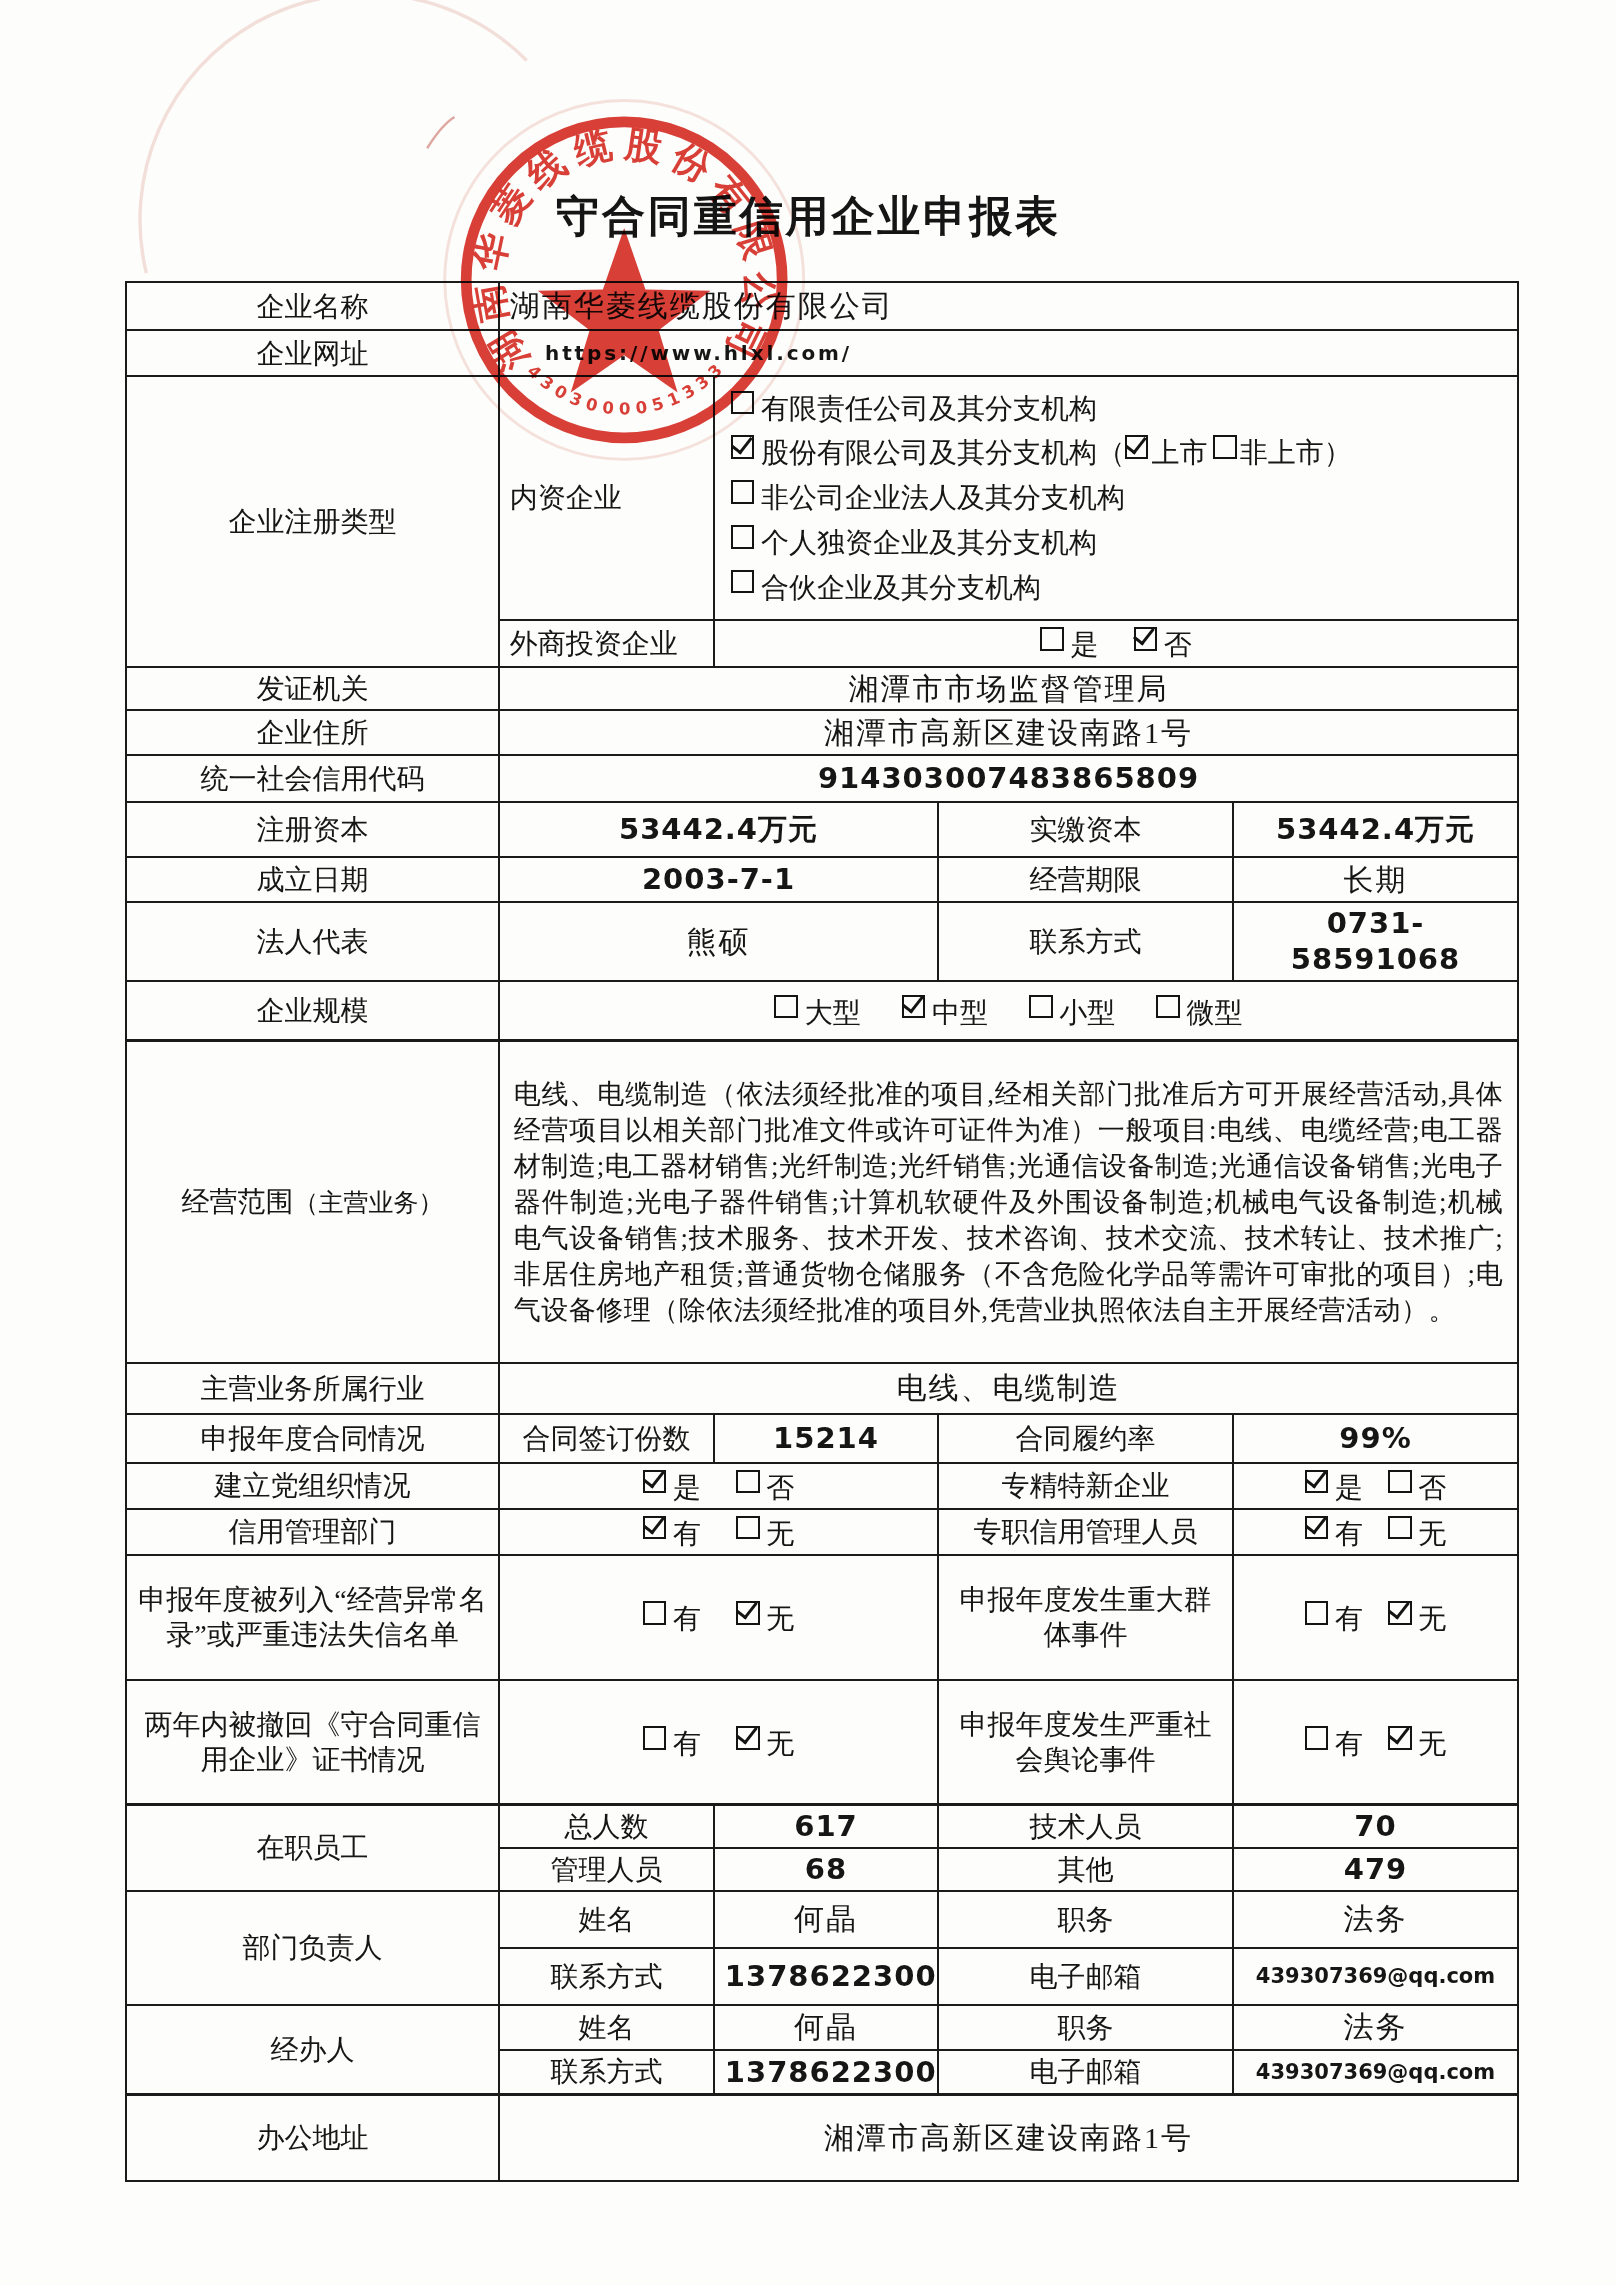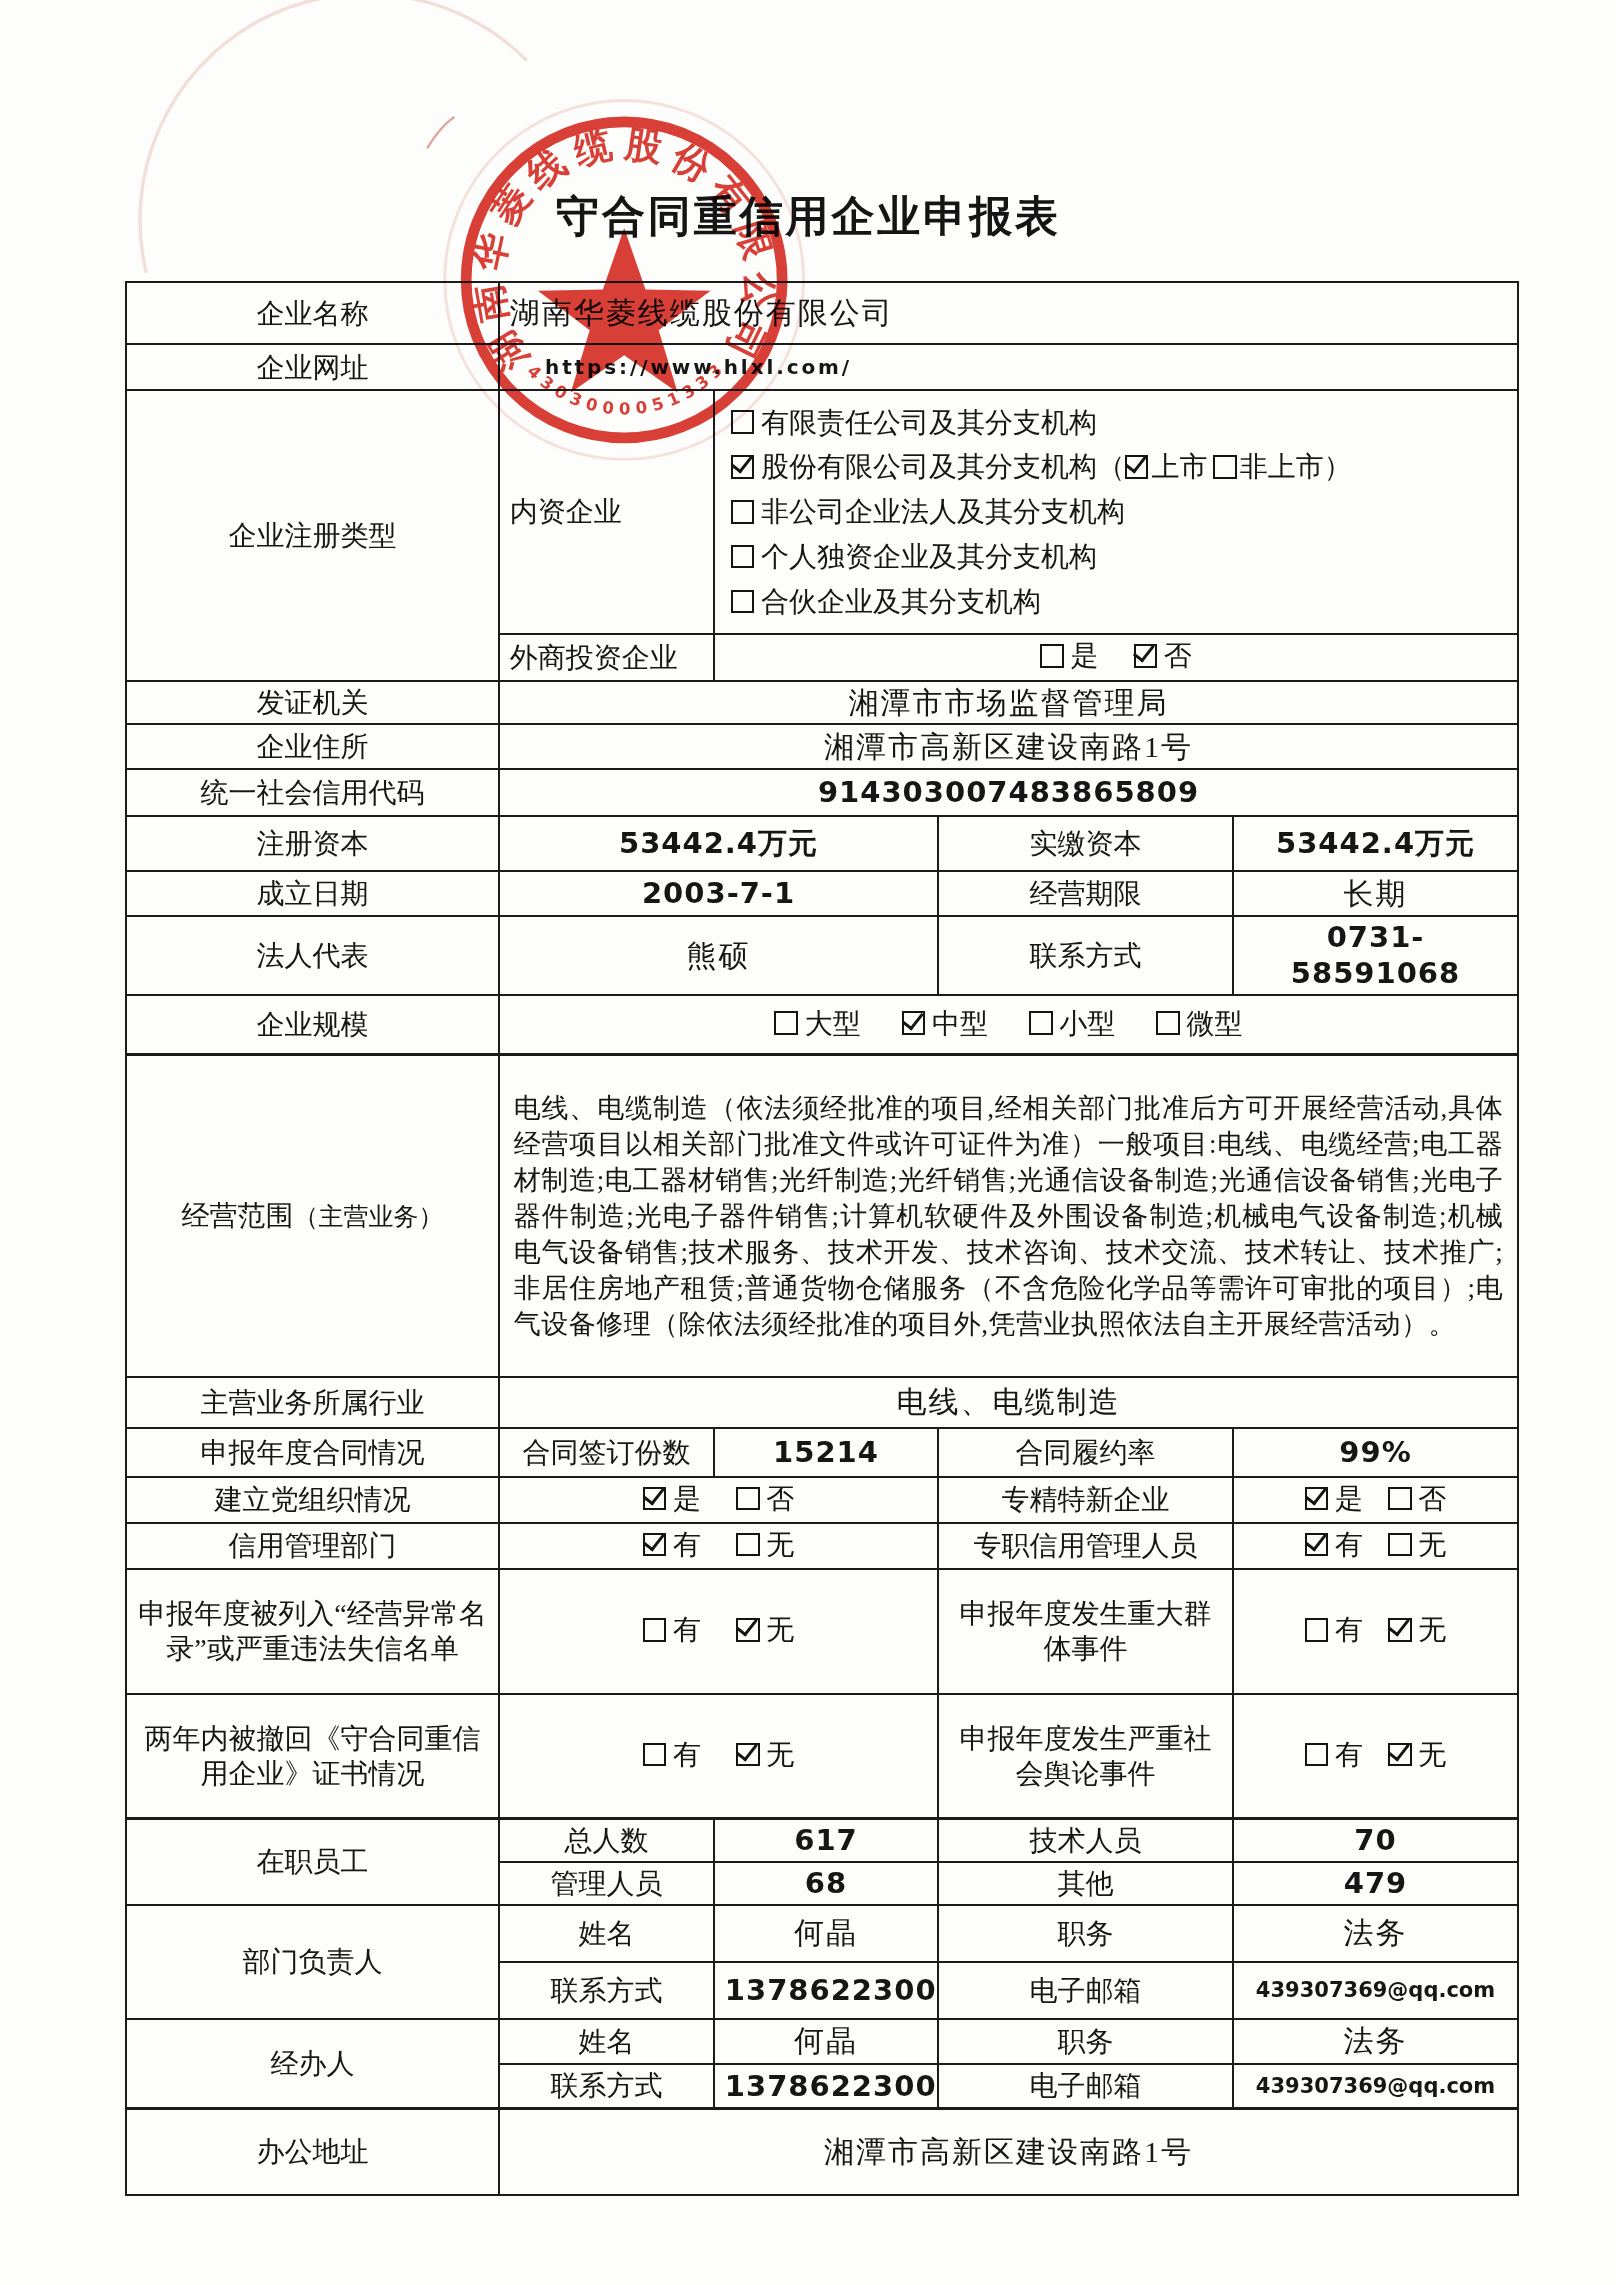--- a/index.html
+++ b/index.html
@@ -41,21 +41,21 @@
   .cb{
     position:relative;display:inline-block;width:19.5px;height:19.5px;
     border:2.5px solid #141414;margin-right:6.8px;vertical-align:-2.9px;flex:none;
     background:transparent;
   }
   .cb.on::after{
     content:'';position:absolute;left:2.9px;top:-4.9px;width:8.8px;height:16.6px;
     border-right:3.1px solid #141414;border-bottom:3.1px solid #141414;
     transform:rotate(38deg);
   }
-  .opt{display:inline-flex;align-items:center;white-space:nowrap;}
+  .opt{display:inline-flex;white-space:nowrap;}
   .pair{display:inline-flex;align-items:center;gap:35px;justify-content:center;}
   .optlist{display:flex;flex-direction:column;gap:9.8px;padding:11.7px 5.9px;align-items:flex-start;}
   .optlist .opt{font-size:28px;}
   .stamps{position:absolute;left:0;top:0;z-index:6;mix-blend-mode:multiply;opacity:.93;pointer-events:none;}
 </style>
 </head>
 <body>
 
 <div class="smudge"></div>
 
@@ -64,21 +64,21 @@
 <table class="tbl">
   <colgroup>
     <col style="width:373px">
       <col style="width:215px">
       <col style="width:224px">
     <col style="width:295px">
       <col style="width:285px">
   </colgroup>
 
   <tbody>
-      <tr style="height:62px">
+      <tr style="height:48px">
     <td class="lab">企业名称</td>
     <td colspan="4" class="left vcjk">湖南华菱线缆股份有限公司</td>
   </tr>
 
   <tr style="height:46px">
     <td class="lab">企业网址</td>
     <td colspan="4" class="left url">https://www.hlxl.com/</td>
   </tr>
 
   <tr style="height:203px">

